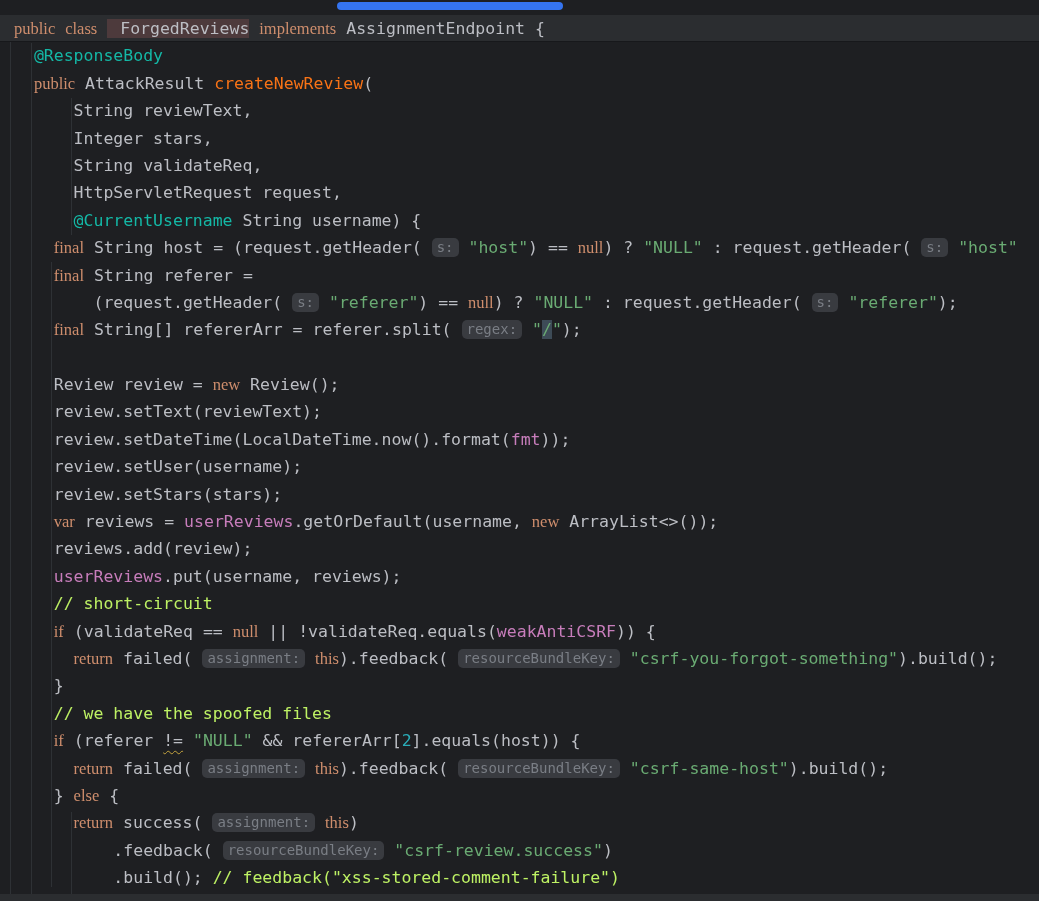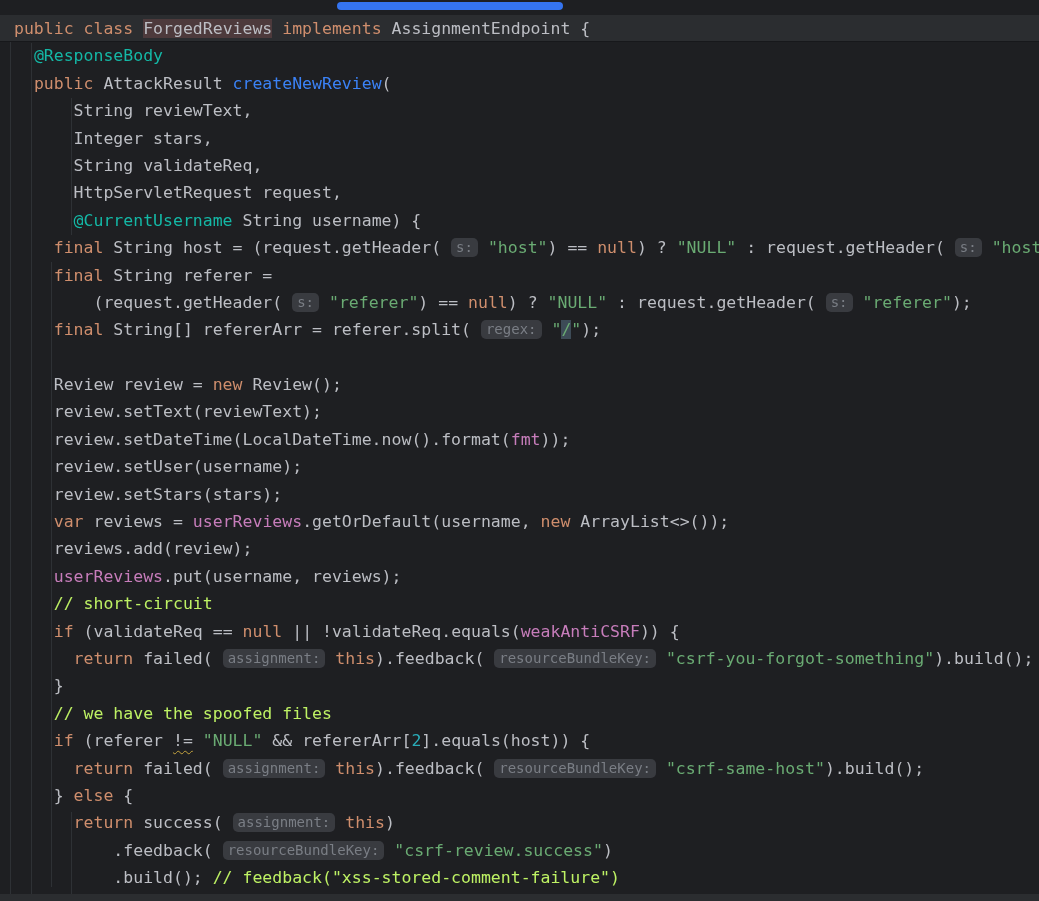--- a/index.html
+++ b/index.html
@@ -26,29 +26,29 @@
   .line {
     height: 27.4px; line-height: 27.4px;
     padding-left: 14px;
     white-space: pre;
   }
   .line.active {
     background: #2b2d30;
     box-shadow: inset 0 -1px 0 #17181b;
   }
   .tok-d  { color: #bcbec4; }
-  .tok-k  { color: #cf8e6d; }
+  .tok-k  { color: #cf8e6d; font-family: Liberation Serif, serif; }
   .tok-s  { color: #6aab73; }
   .tok-a  { color: #14b8a6; }
-  .tok-m  { color: #3b82f6; }
+  .tok-m  { color: #f97316; }
   .tok-c  { color: #bef264; }
   .tok-n  { color: #2aacb8; }
   .tok-sf { color: #c77dbb; }
   .tok-sm { color: #bcbec4; }
-  .tok-hl { color: #bcbec4; background: #4d3a3c; }
+  .tok-hl { color: #bcbec4; background: #4d3a3c; padding-left: 13px; }
   .tok-hs { color: #6aab73; background: #3d4b57; }
   .tok-w  {
     color: #bcbec4;
     text-decoration: underline wavy #c4a33e;
     text-decoration-thickness: 1px;
     text-underline-offset: 4px;
   }
   .tok-i  {
     display: inline-block;
     background: #393b40; color: #7a7e85;

